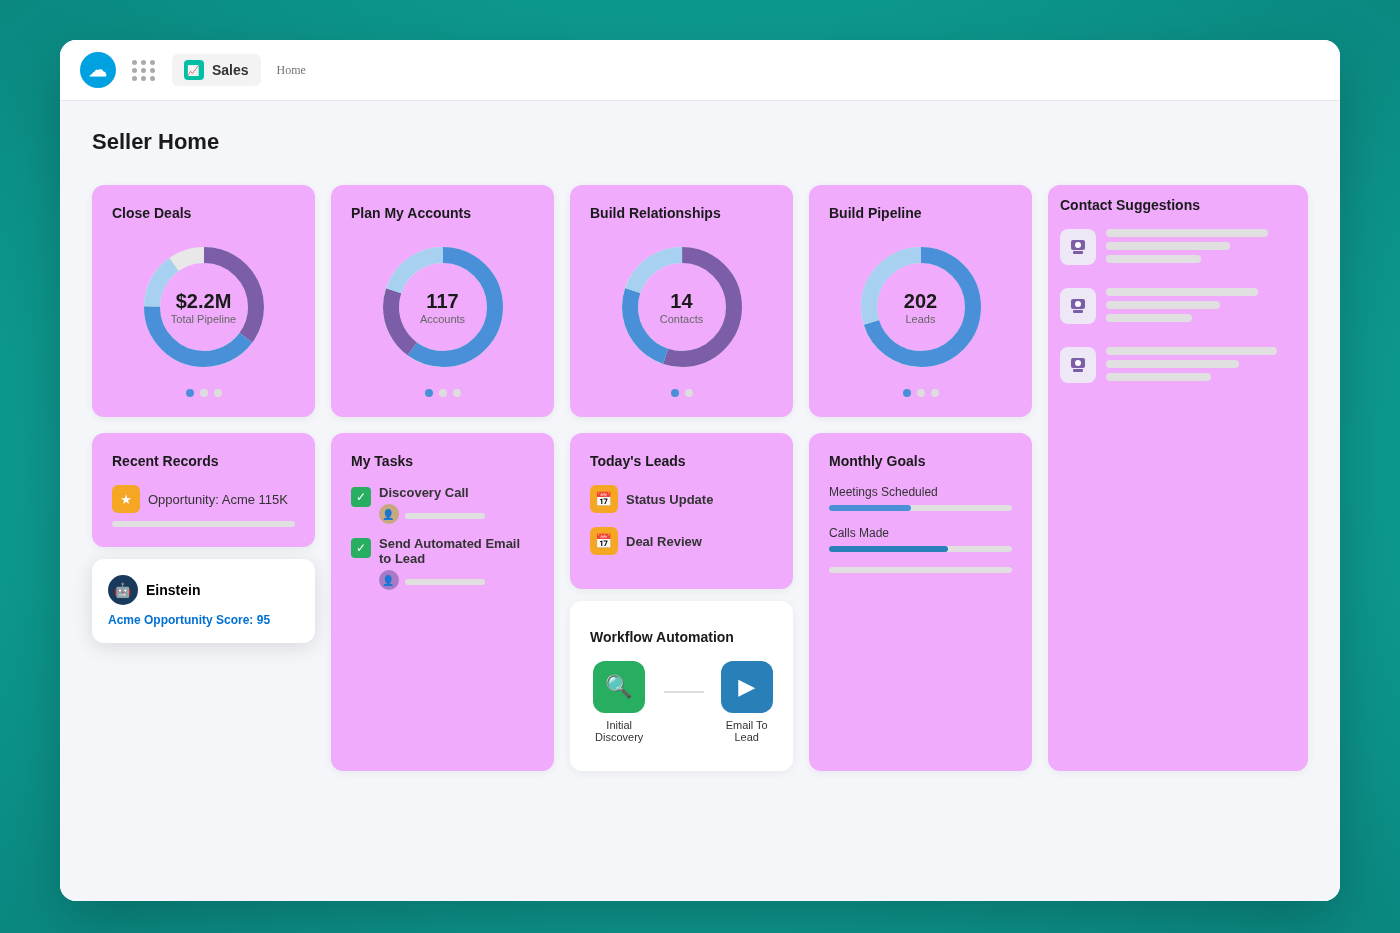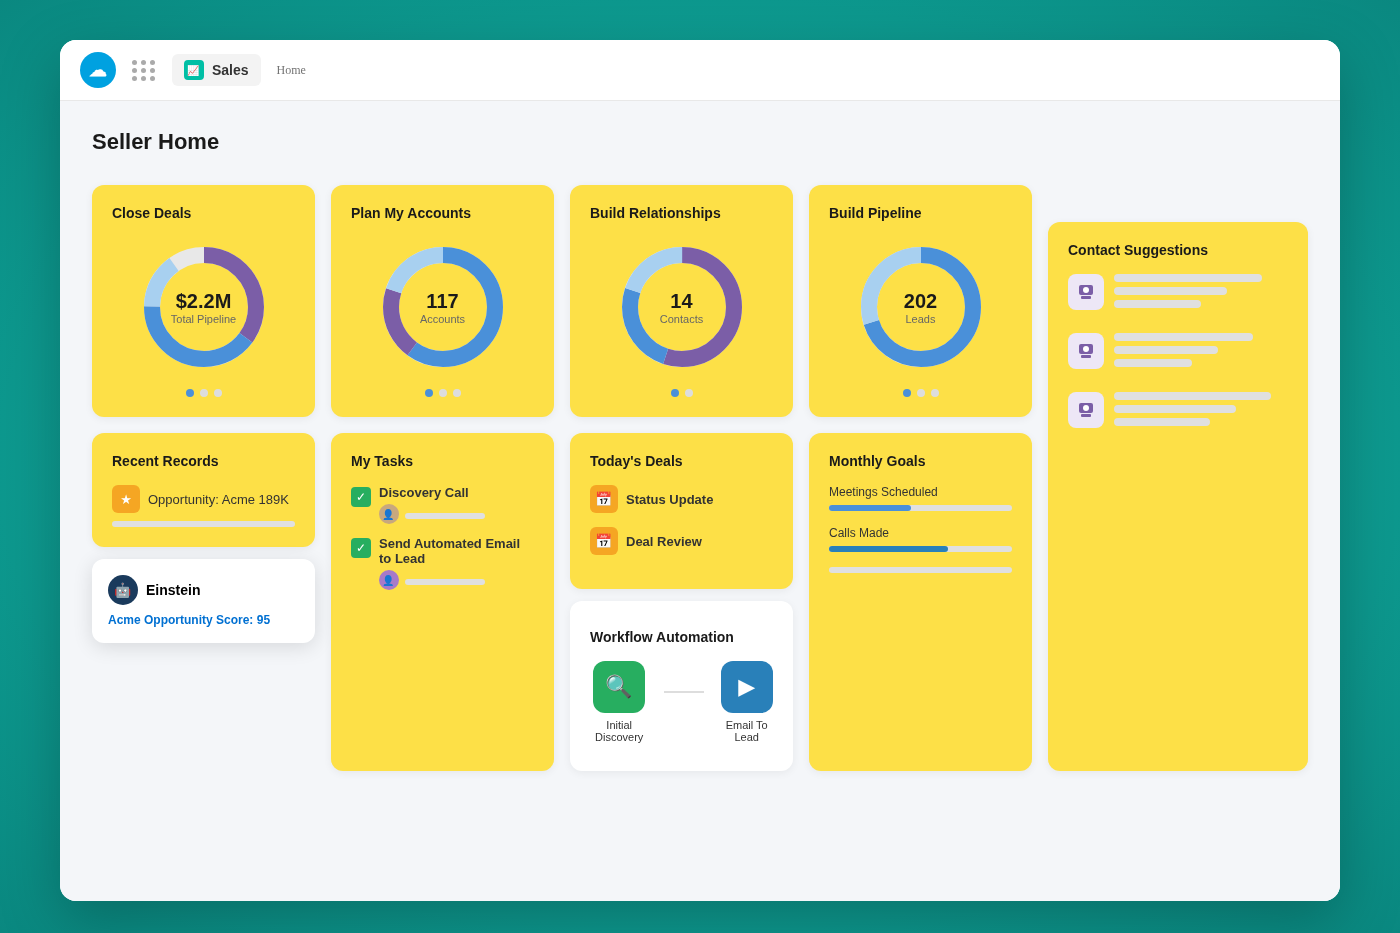--- a/index.html
+++ b/index.html
@@ -67,21 +67,21 @@
       padding: 28px 32px;
       min-height: 800px;
     }
     .page-title {
       font-size: 22px;
       font-weight: 700;
       color: #1a1a1a;
       margin-bottom: 30px;
     }
     .card {
-      background: #fde047;
+      background: #f0abfc;
       border-radius: 12px;
       padding: 20px;
       box-shadow: 0 2px 8px rgba(0,0,0,0.06);
     }
     .card-title {
       font-size: 14px;
       font-weight: 700;
       color: #1a1a1a;
       margin-bottom: 16px;
     }
@@ -378,21 +378,21 @@
             </div>
           </div>
         </div>
         <div class="dots-row">
           <div class="dot-nav active"></div>
           <div class="dot-nav"></div>
           <div class="dot-nav"></div>
         </div>
       </div>
 
-      <div class="card" style="grid-row: 1 / 3; padding:20px;margin-top:37px;">
+      <div class="card" style="grid-row: 1 / 3; padding:12px;">
         <div class="card-title">Contact Suggestions</div>
 
         <div class="contact-item">
           <div class="contact-avatar-icon">
             <svg width="20" height="20" viewBox="0 0 20 20">
                 <rect x="3" y="3" width="14" height="10" rx="2" fill="#7b5ea7"></rect>
                 <rect x="5" y="14" width="10" height="3" rx="1" fill="#7b5ea7"></rect>
                 <circle cx="10" cy="8" r="3" fill="white"></circle>
               </svg>
           </div>
@@ -432,21 +432,21 @@
             <div class="contact-line" style="width:55%"></div>
           </div>
         </div>
       </div>
 
       <div style="display:flex; flex-direction:column; gap:12px; grid-column:1; grid-row:2;">
         <div class="card">
           <div class="card-title">Recent Records</div>
           <div class="recent-item">
             <div class="recent-icon">★</div>
-            <span style="font-size:13px; color:#333;">Opportunity: Acme 189K</span>
+            <span style="font-size:13px; color:#333;">Opportunity: Acme 115K</span>
           </div>
           <div style="height:6px; background:#e0e0e0; border-radius:3px; margin-top:8px;"></div>
         </div>
 
         <div class="einstein-popup">
           <div class="einstein-header">
             <div class="einstein-avatar">🤖</div>
             <span class="einstein-name">Einstein</span>
           </div>
           <div class="einstein-score">
@@ -475,21 +475,21 @@
             <div style="display:flex; align-items:center; gap:6px; margin-top:4px;">
               <div style="width:20px;height:20px;background:#a87ac8;border-radius:50%;font-size:10px;display:flex;align-items:center;justify-content:center;">👤</div>
               <div class="avatar-line"></div>
             </div>
           </div>
         </div>
       </div>
 
       <div style="grid-column:3; grid-row:2; display:flex; flex-direction:column; gap:12px;">
         <div class="card">
-          <div class="card-title">Today's Deals</div>
+          <div class="card-title">Today's Leads</div>
           <div class="event-item">
             <div class="event-icon">📅</div>
             <span class="event-text">Status Update</span>
           </div>
           <div class="event-item">
             <div class="event-icon">📅</div>
             <span class="event-text">Deal Review</span>
           </div>
         </div>
         <div class="workflow-section">

